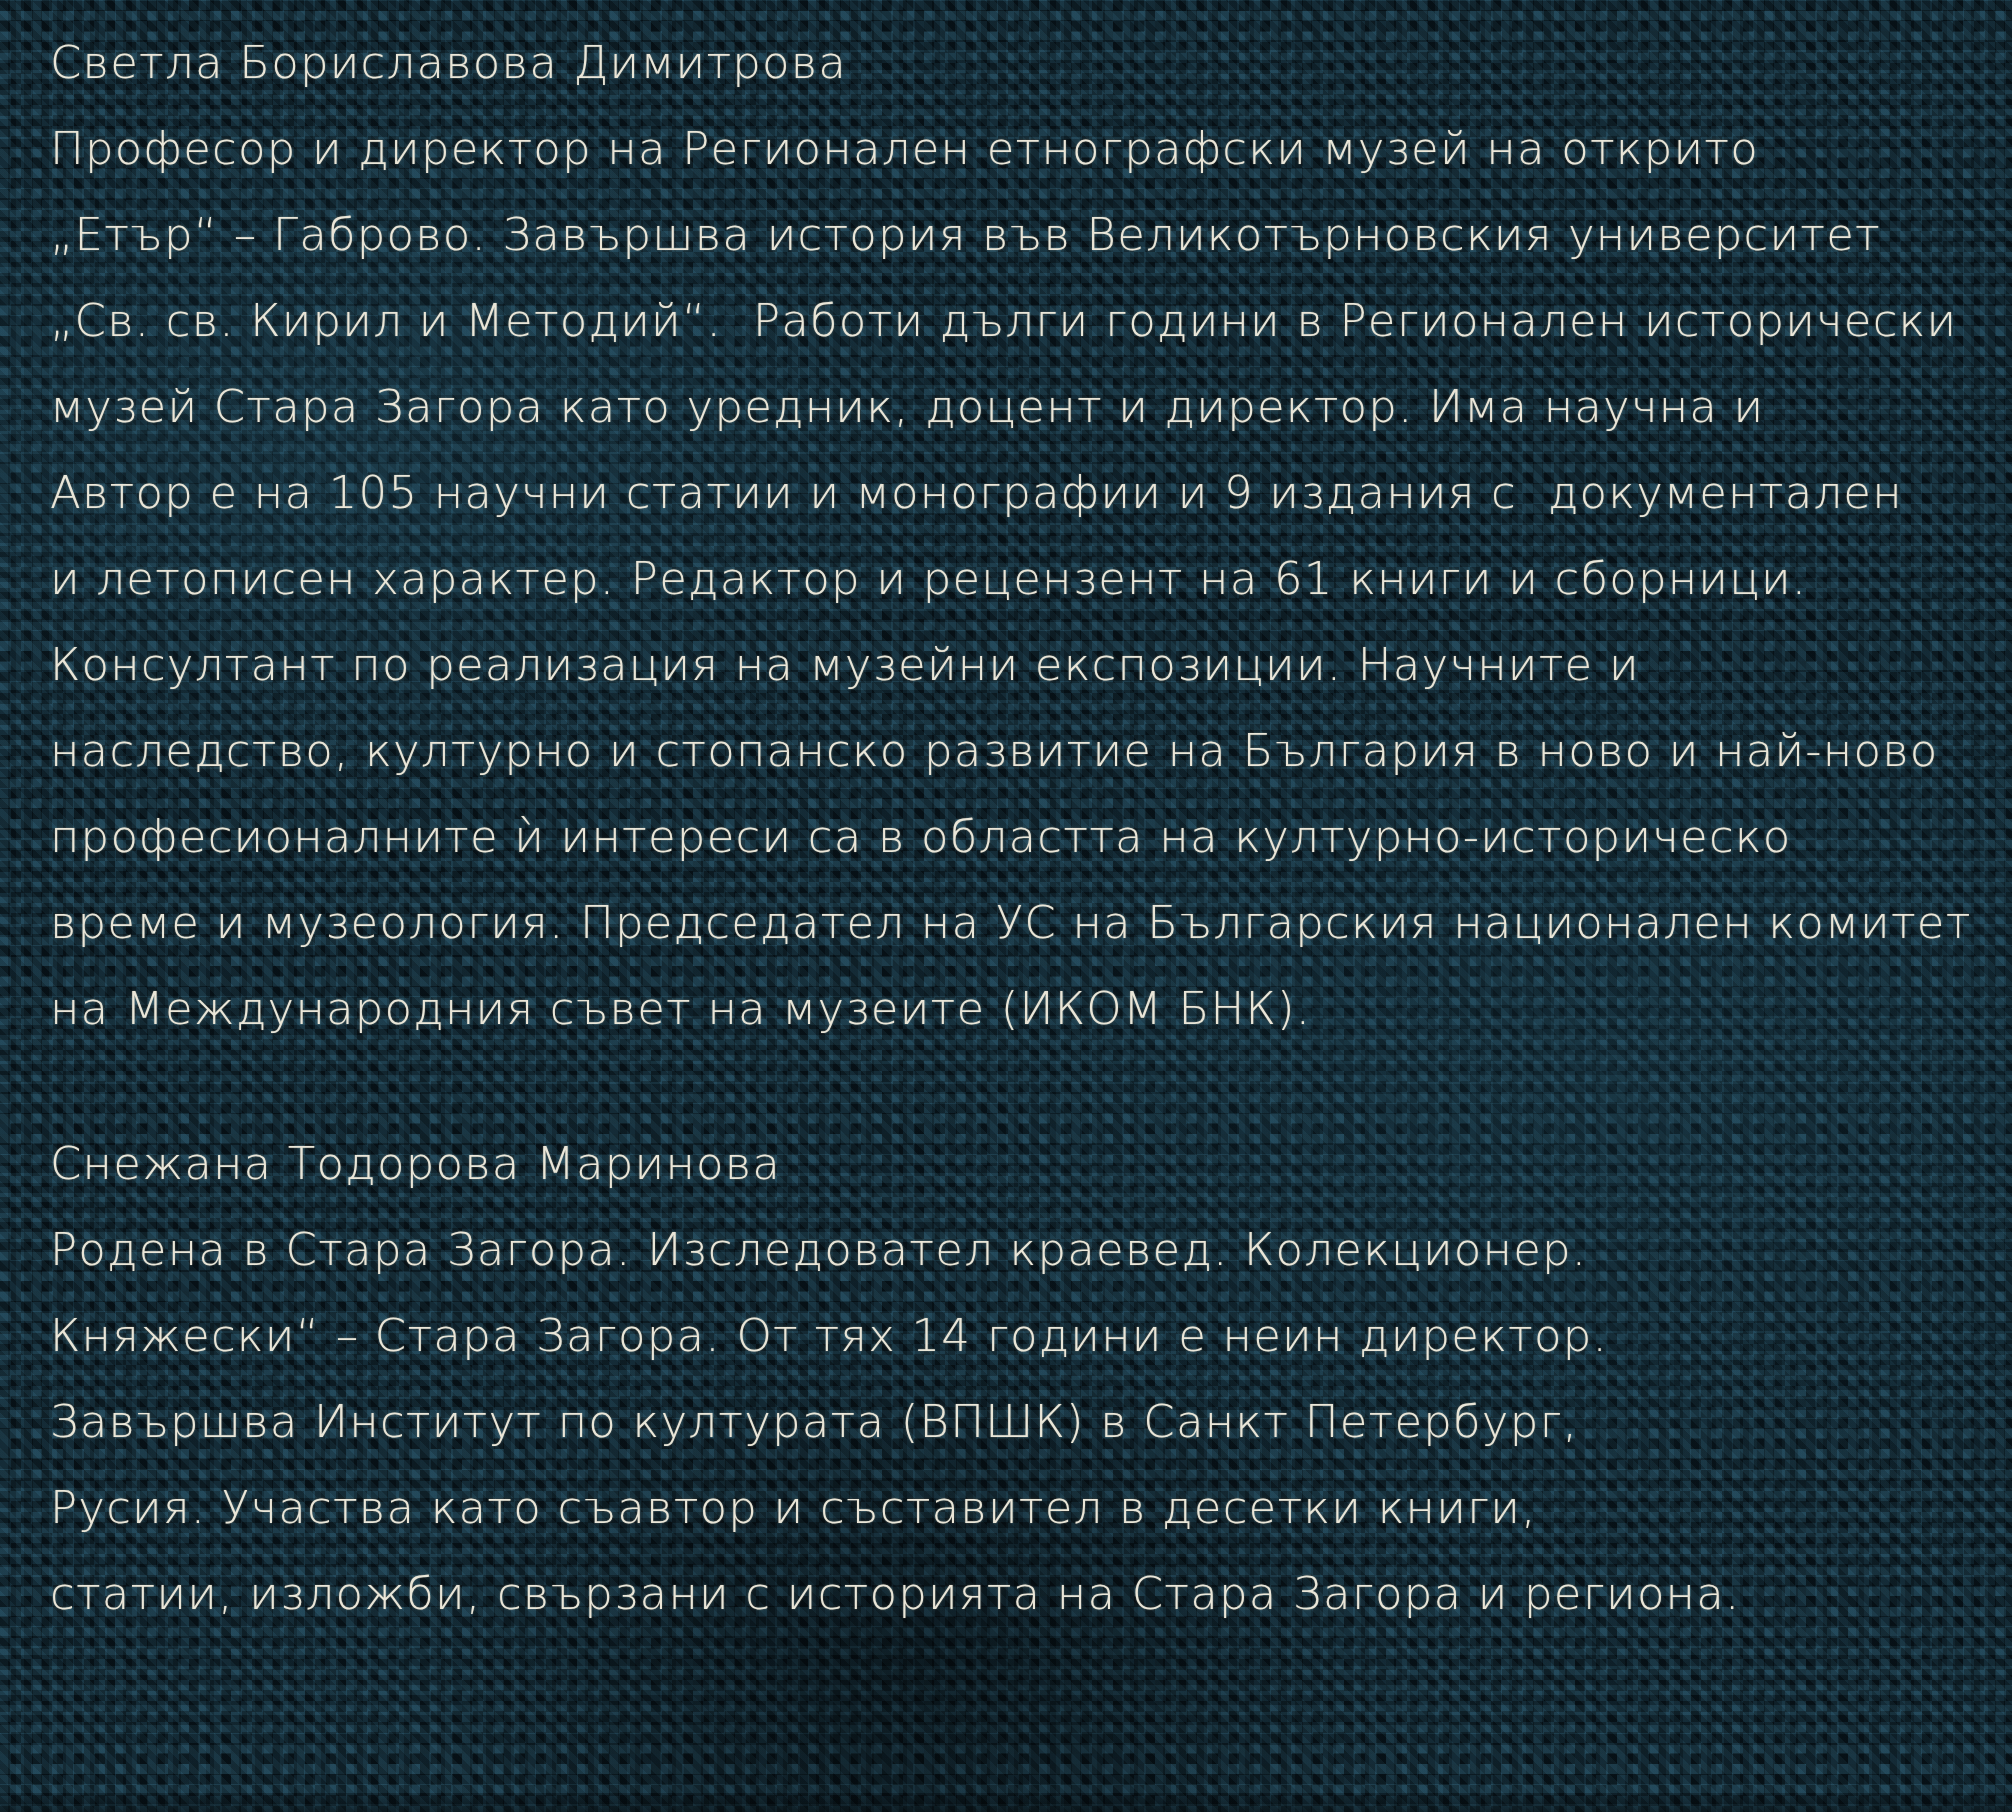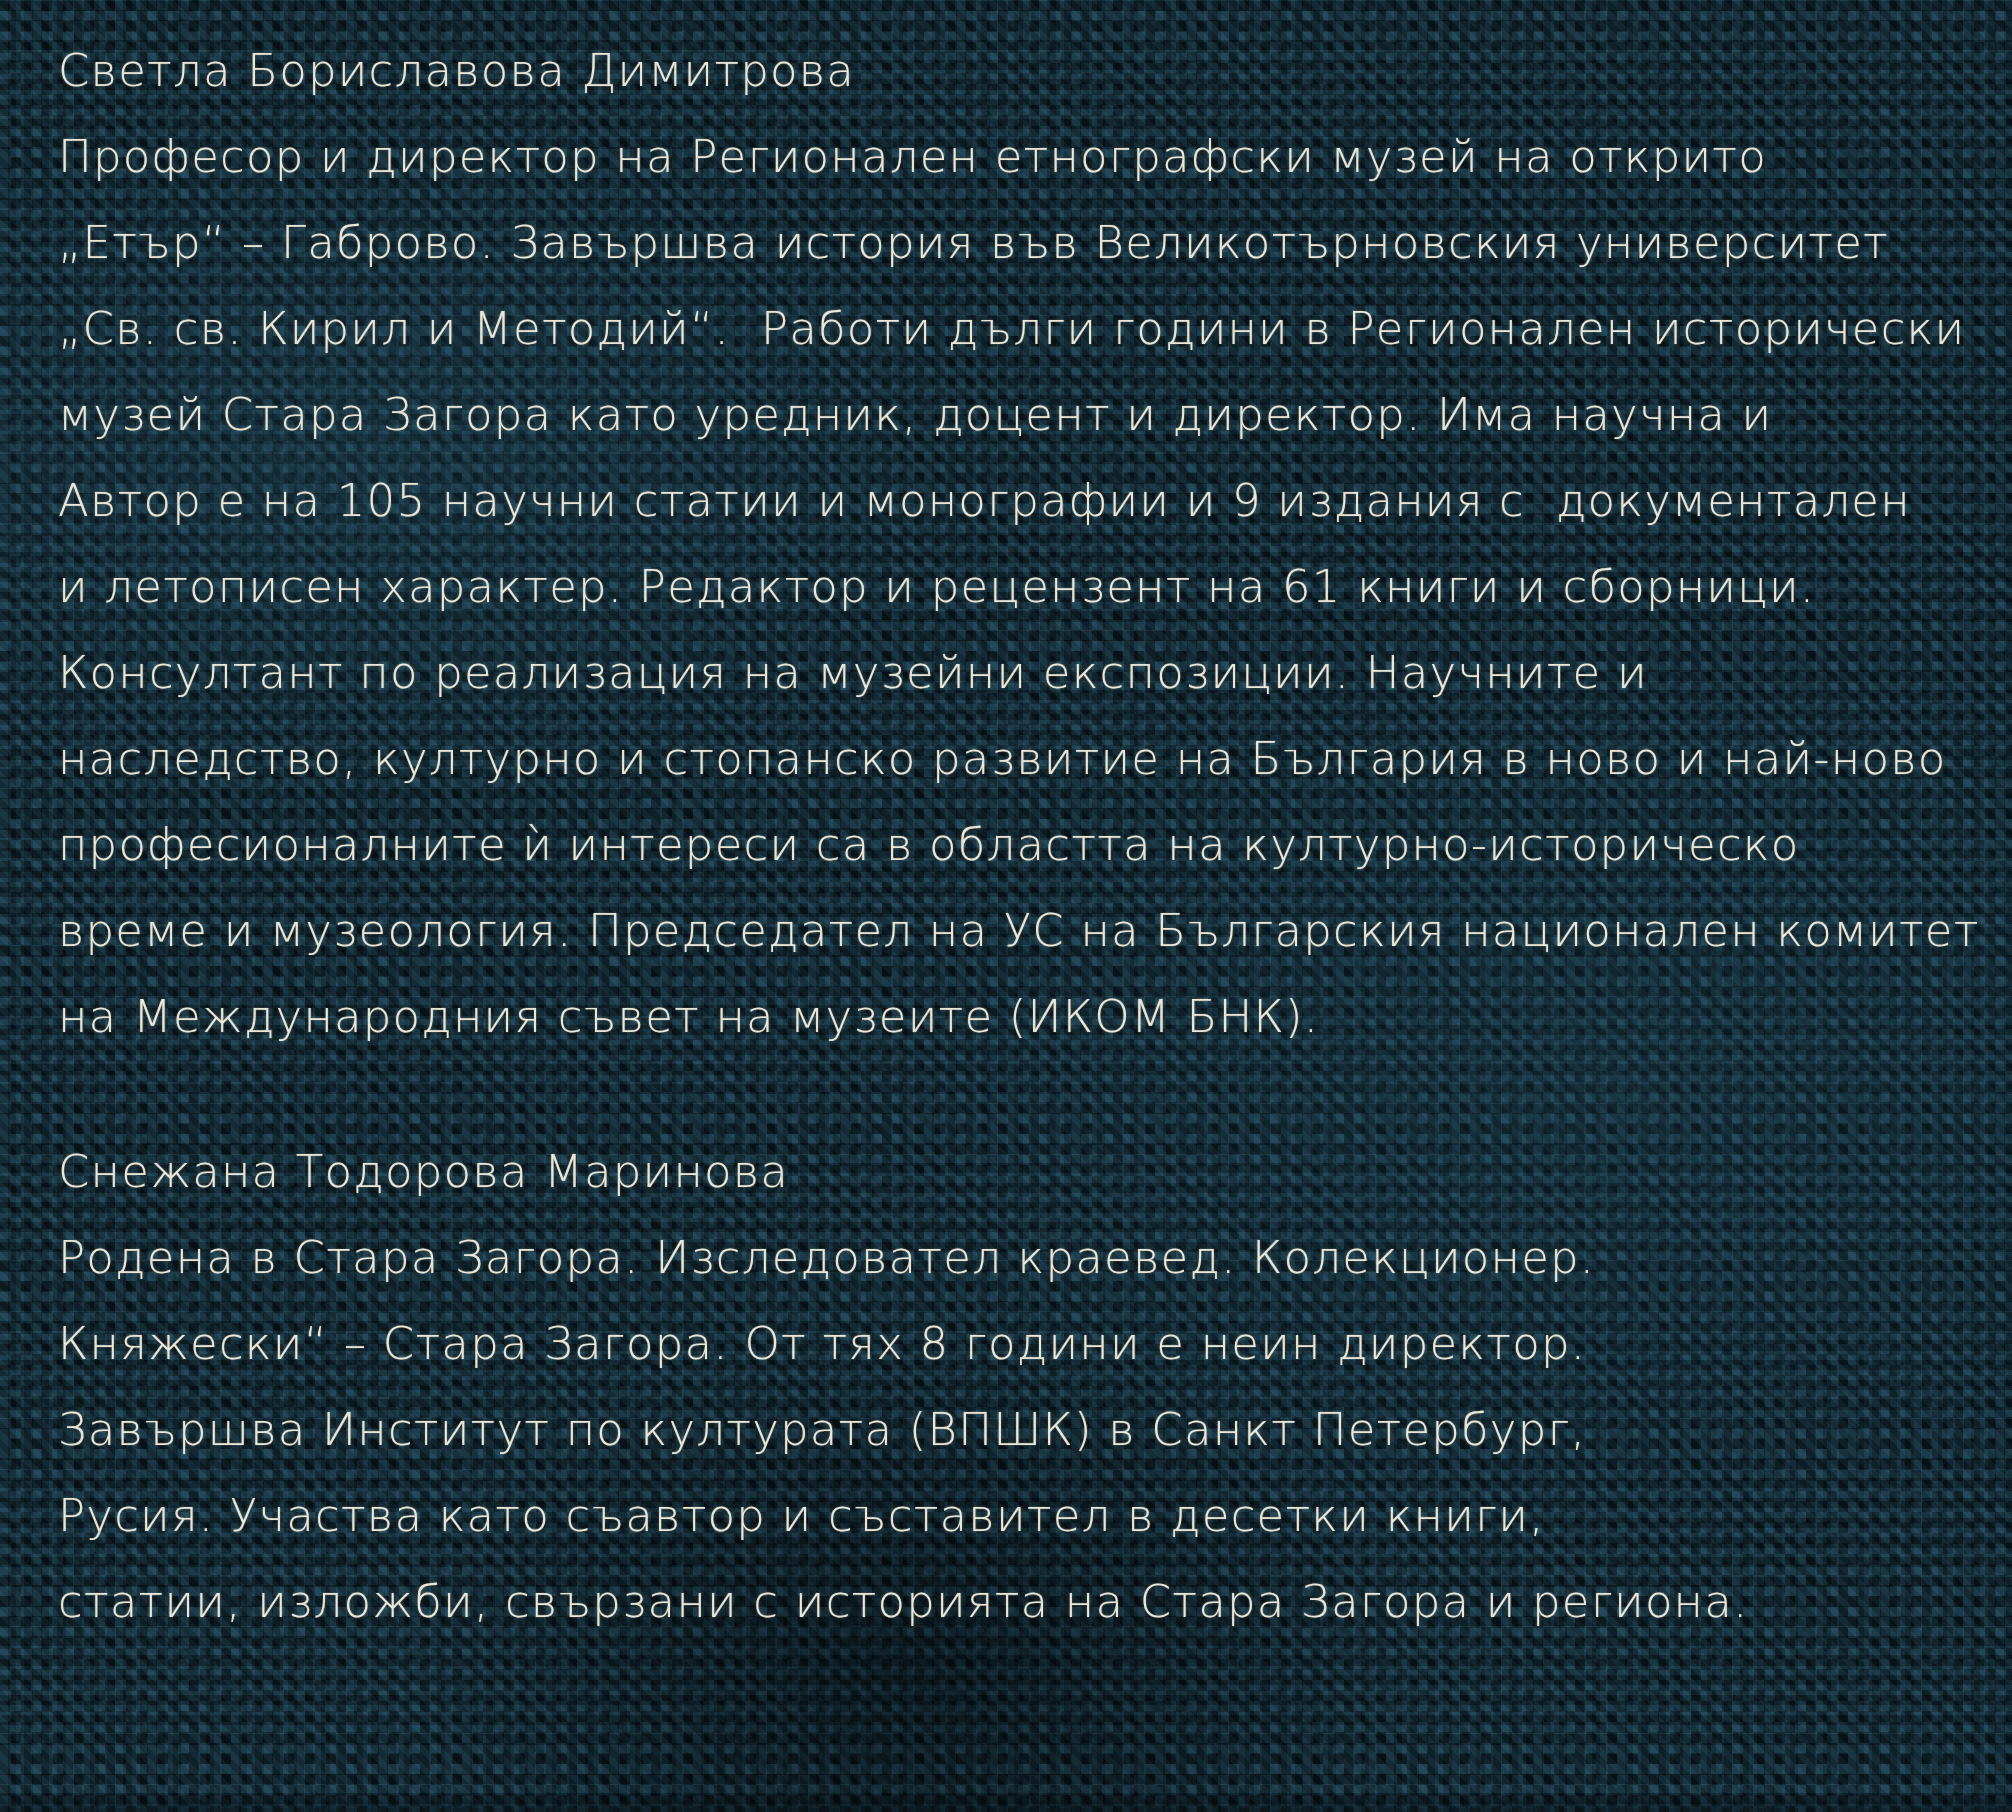--- a/index.html
+++ b/index.html
@@ -32,21 +32,21 @@
     height: 20.4px;
     background: linear-gradient(to bottom, transparent, rgba(0,0,0,0.45));
     pointer-events: none;
   }
   .text-block {
     position: absolute;
     top: 20.4px;
     left: 50px;
     right: 31px;
   }
-  .bio-section { margin: 8px; }
+  .bio-section { margin: 0; }
   .bio-section + .bio-section { margin-top: 69px; }
   .heading, .line {
     margin: 0;
     font-size: 45px;
     font-weight: 300;
     line-height: 86px;
     letter-spacing: 1.2px;
     white-space: pre;
     color: #eae6d8;
     text-shadow: 0 0 1.6px rgba(220,215,195,0.45), 0 0 7.9px rgba(180,190,180,0.12);
@@ -69,21 +69,21 @@
       <p class="line">Консултант по реализация на музейни експозиции. Научните и</p>
       <p class="line">наследство, културно и стопанско развитие на България в ново и най-ново</p>
       <p class="line">професионалните ѝ интереси са в областта на културно-историческо</p>
       <p class="line">време и музеология. Председател на УС на Българския национален комитет</p>
       <p class="line">на Международния съвет на музеите (ИКОМ БНК).</p>
     </section>
 
     <section class="bio-section">
       <h2 class="heading">Снежана Тодорова Маринова</h2>
       <p class="line">Родена в Стара Загора. Изследовател краевед. Колекционер.</p>
-      <p class="line">Княжески“ – Стара Загора. От тях 8 години е неин директор.</p>
+      <p class="line">Княжески“ – Стара Загора. От тях 14 години е неин директор.</p>
       <p class="line">Завършва Институт по културата (ВПШК) в Санкт Петербург,</p>
       <p class="line">Русия. Участва като съавтор и съставител в десетки книги,</p>
       <p class="line">статии, изложби, свързани с историята на Стара Загора и региона.</p>
     </section>
 
   </div>
 </div>
 
 
 </body></html>

